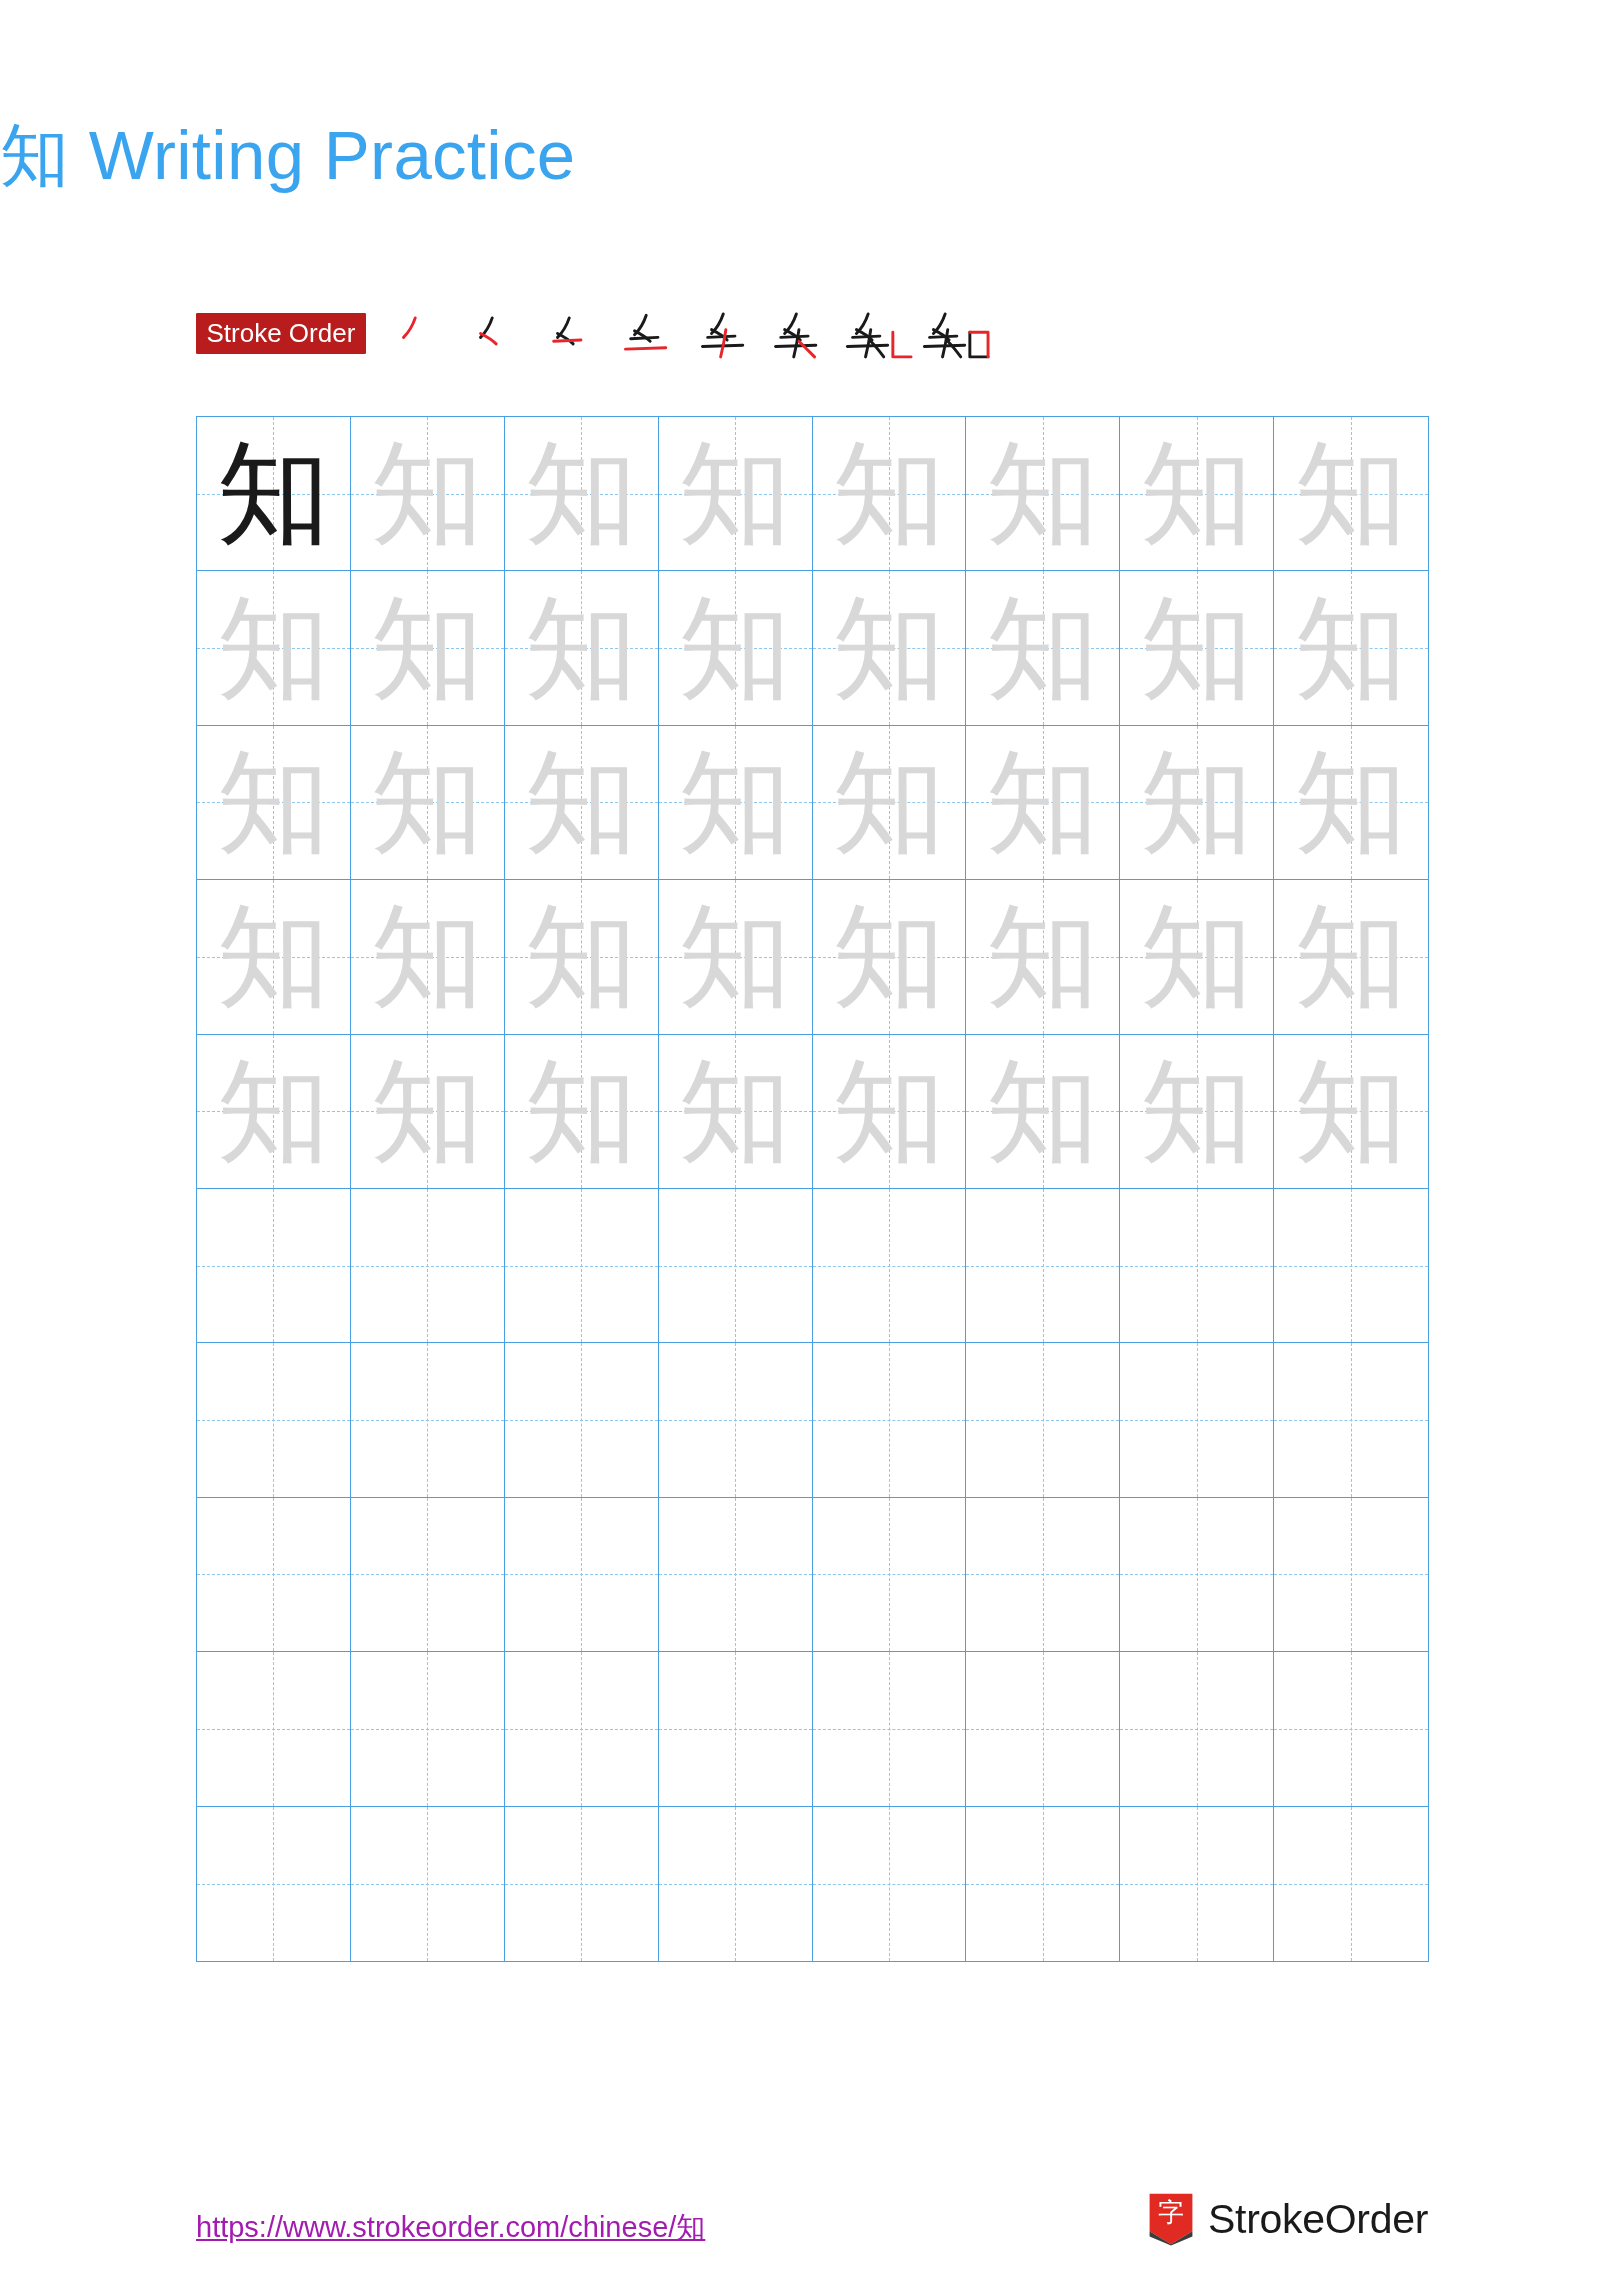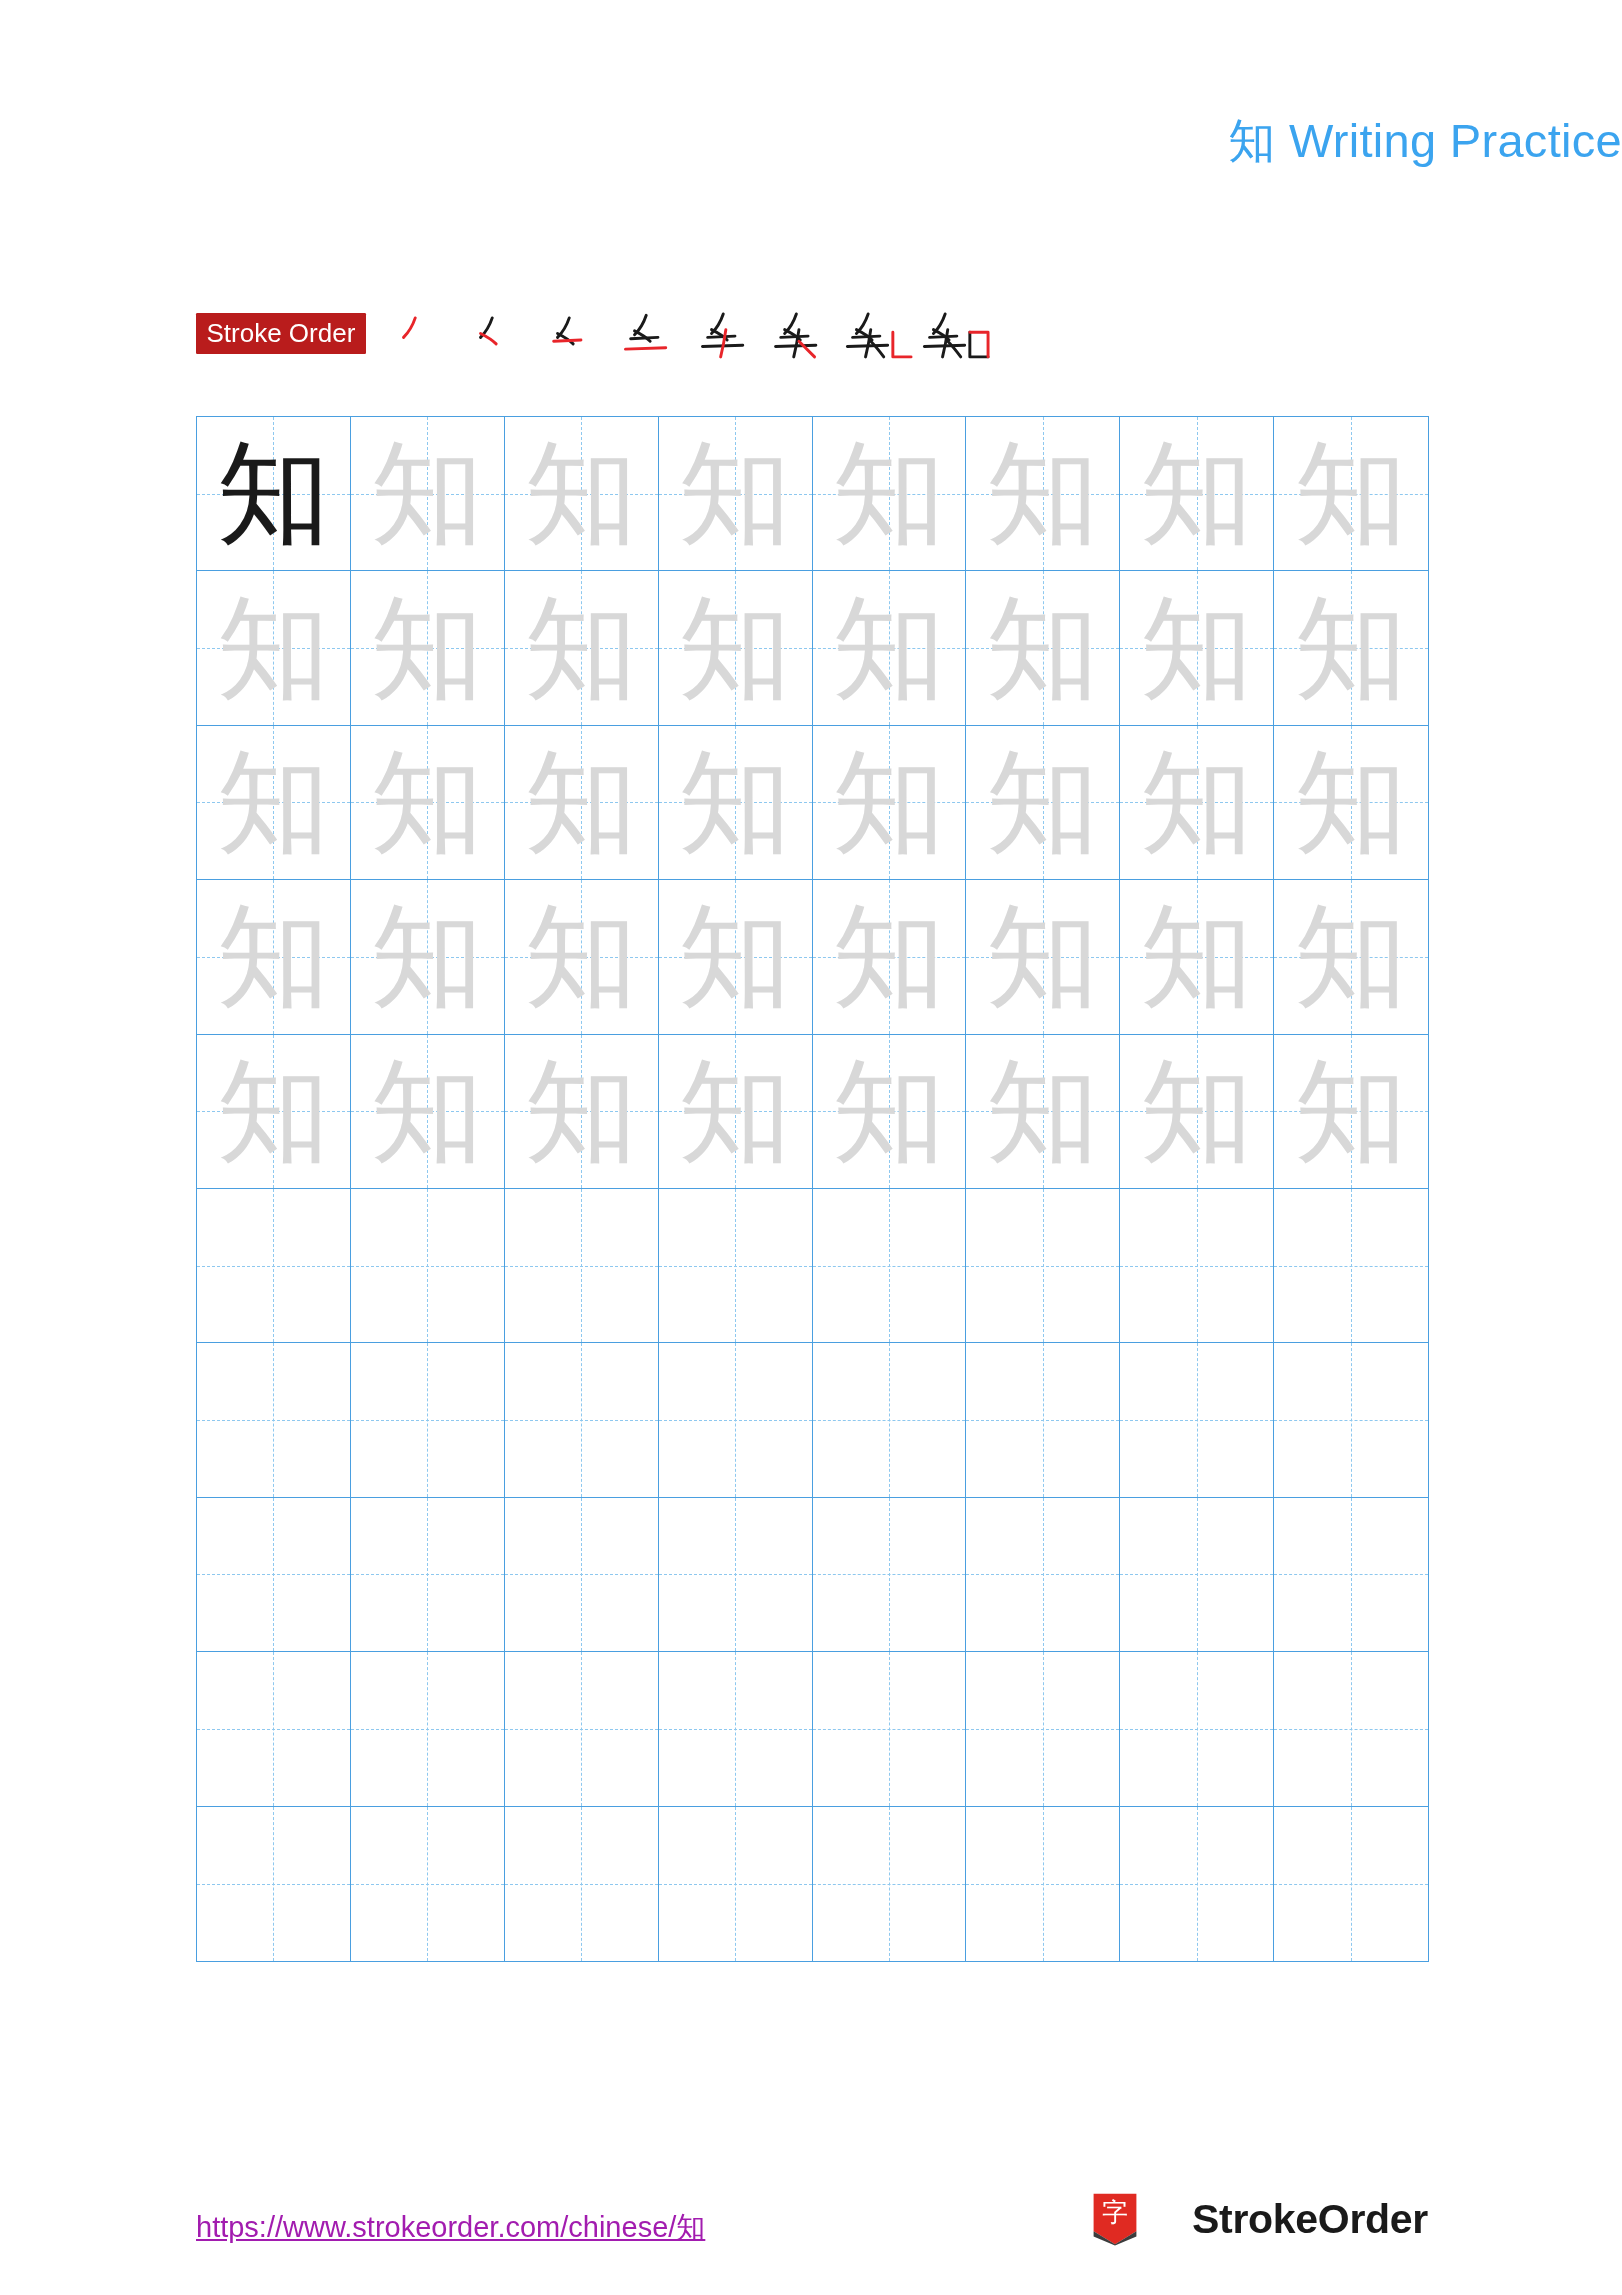--- a/index.html
+++ b/index.html
@@ -14,22 +14,22 @@
     position: relative;
     overflow: hidden;
   }
 
   
   .page-title {
     position: absolute;
     top: 110px;
     left: 0;
     width: 1622px;
-    text-align: right;
-    font-size: 47px;
+    text-align: left;
+    font-size: 69px;
     color: #3ba4ef;
     font-weight: normal;
     letter-spacing: 0.3px;
   }
 
   
   .stroke-order-row {
     position: absolute;
     top: 304px;
     left: 196px;
@@ -132,24 +132,23 @@
     align-items: center;
     gap: 13px;
   }
   .brand-mark {
     width: 48px;
     height: 54px;
     position: relative;
   }
   .brand-name {
     font-size: 41px;
-    font-weight: bold;
+    font-weight: normal;
     color: #1a1a1a;
     letter-spacing: -0.3px;
-    margin-left: 40px;
   }
 </style>
 </head>
 <body>
 
 <div class="page-title">知 Writing Practice</div>
 
 <div class="stroke-order-row">
   <div class="stroke-order-badge">Stroke Order</div>
   <div class="stroke-steps">

